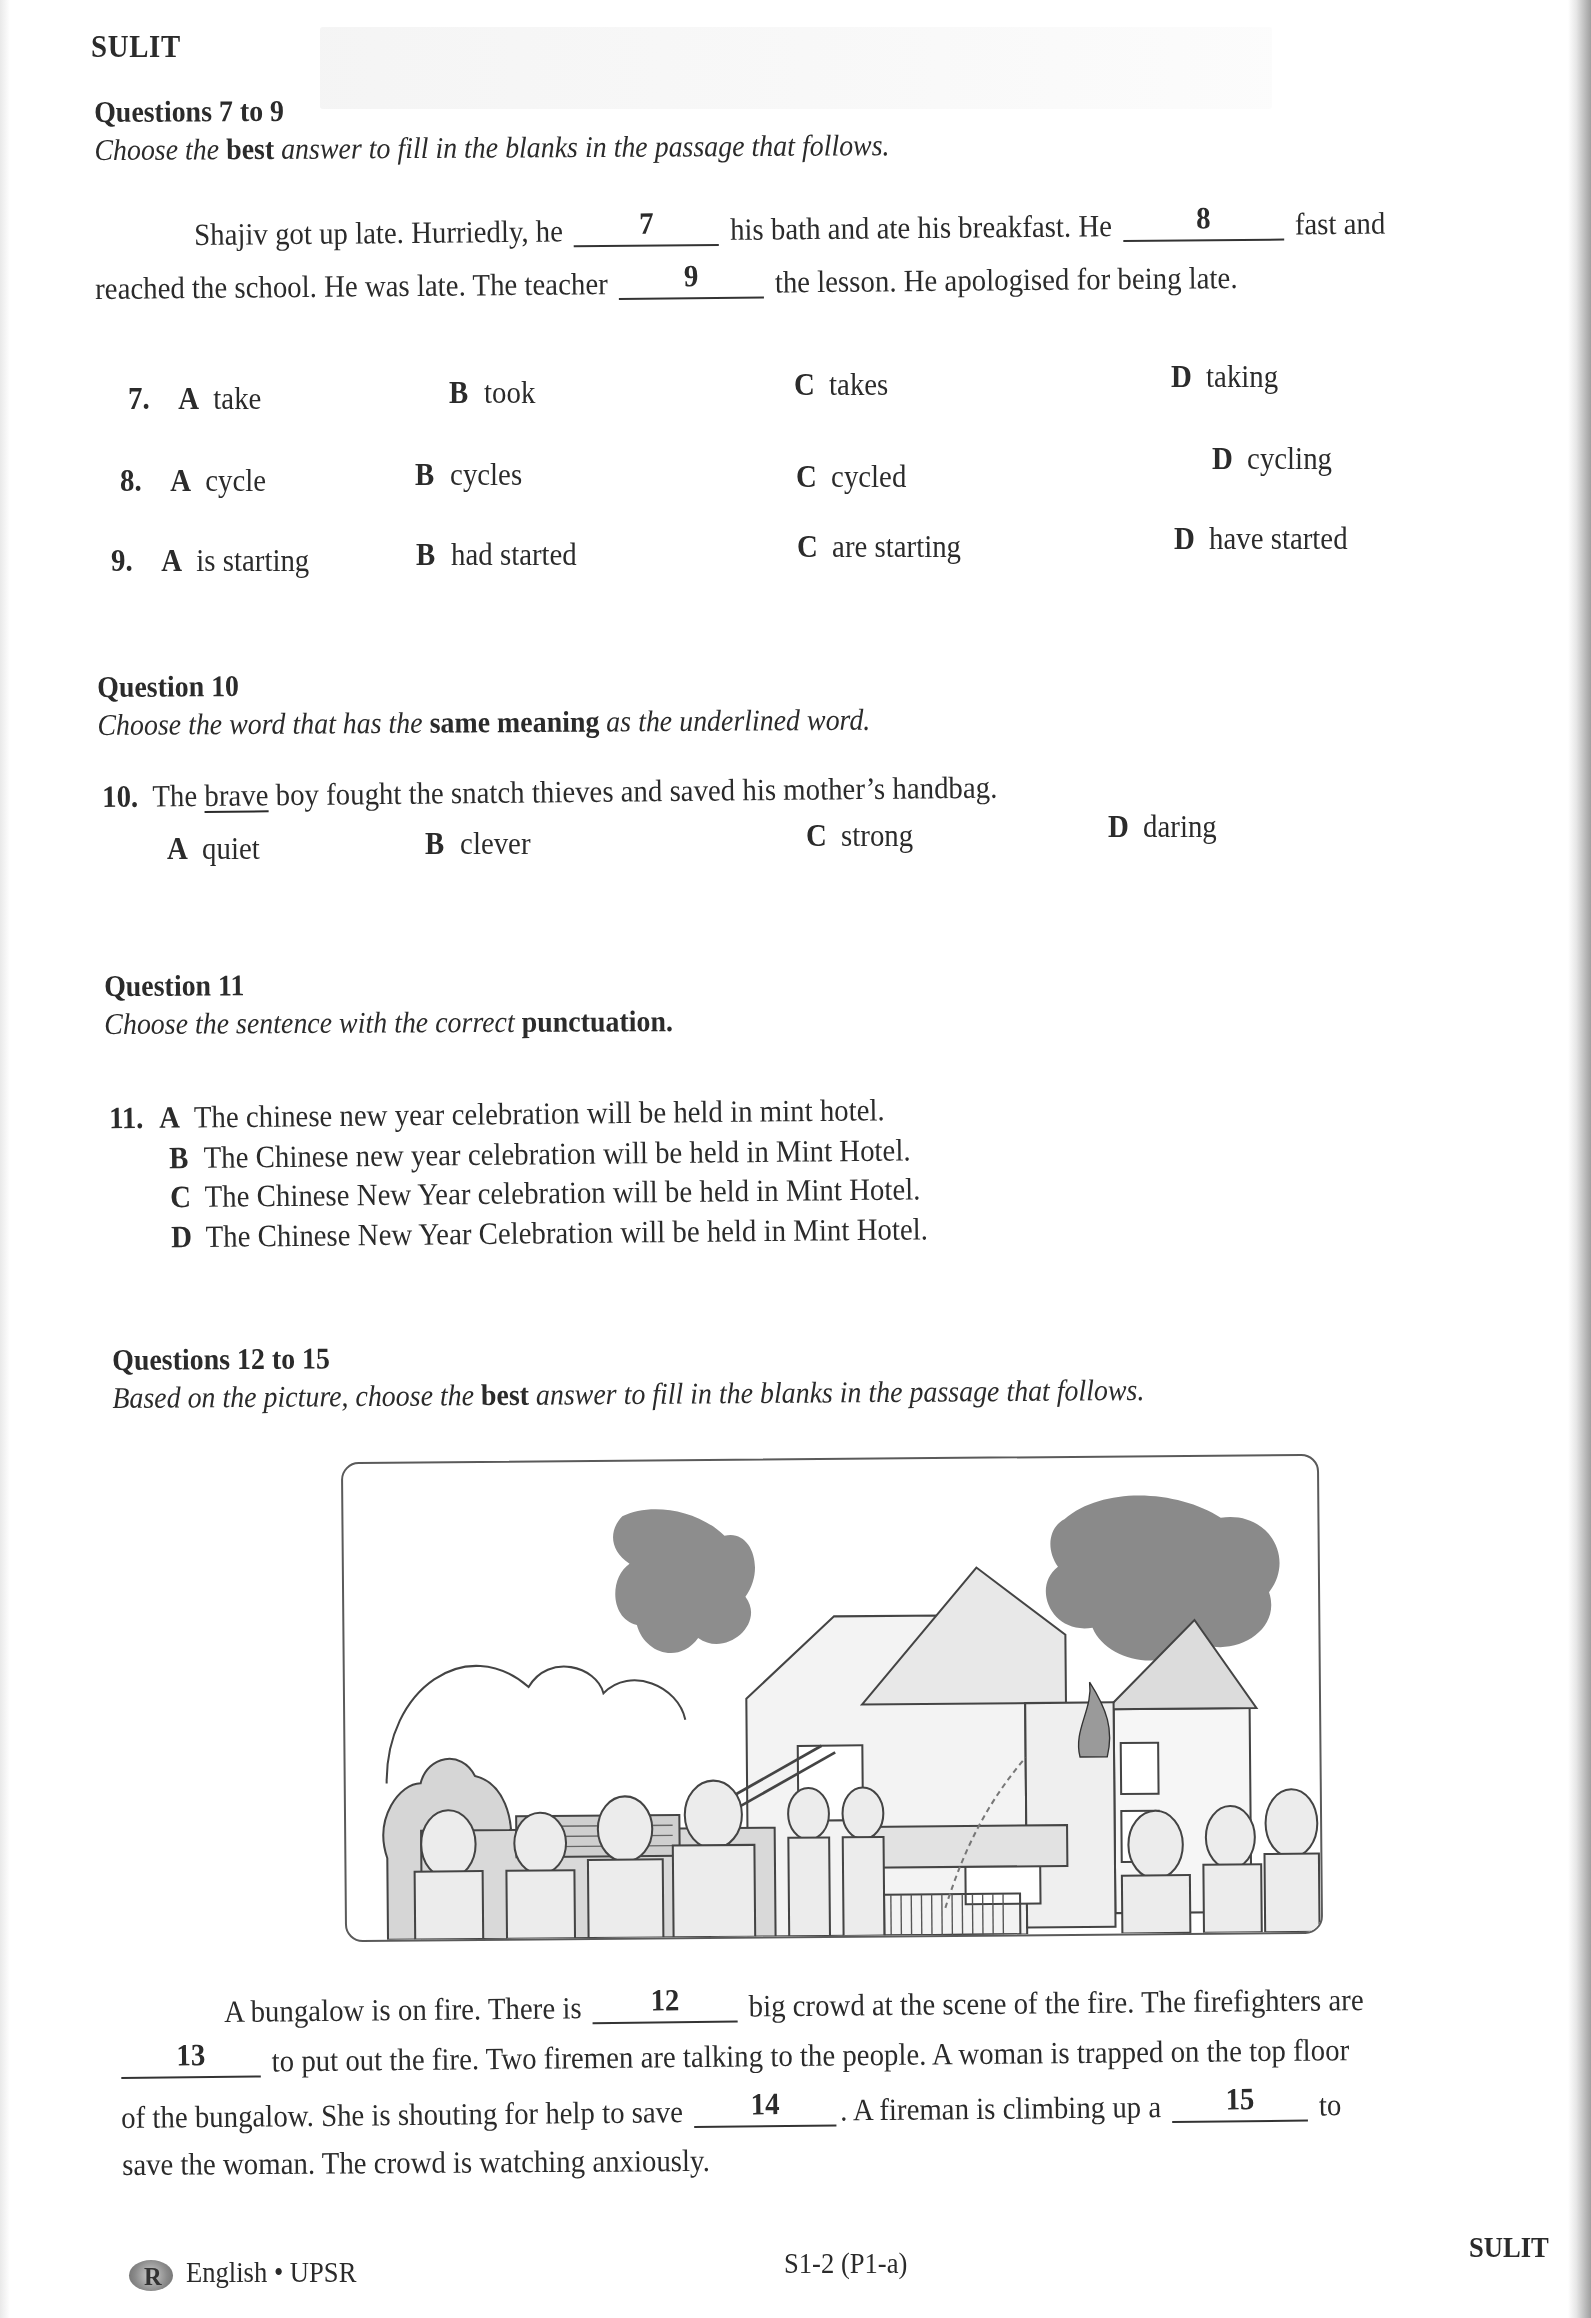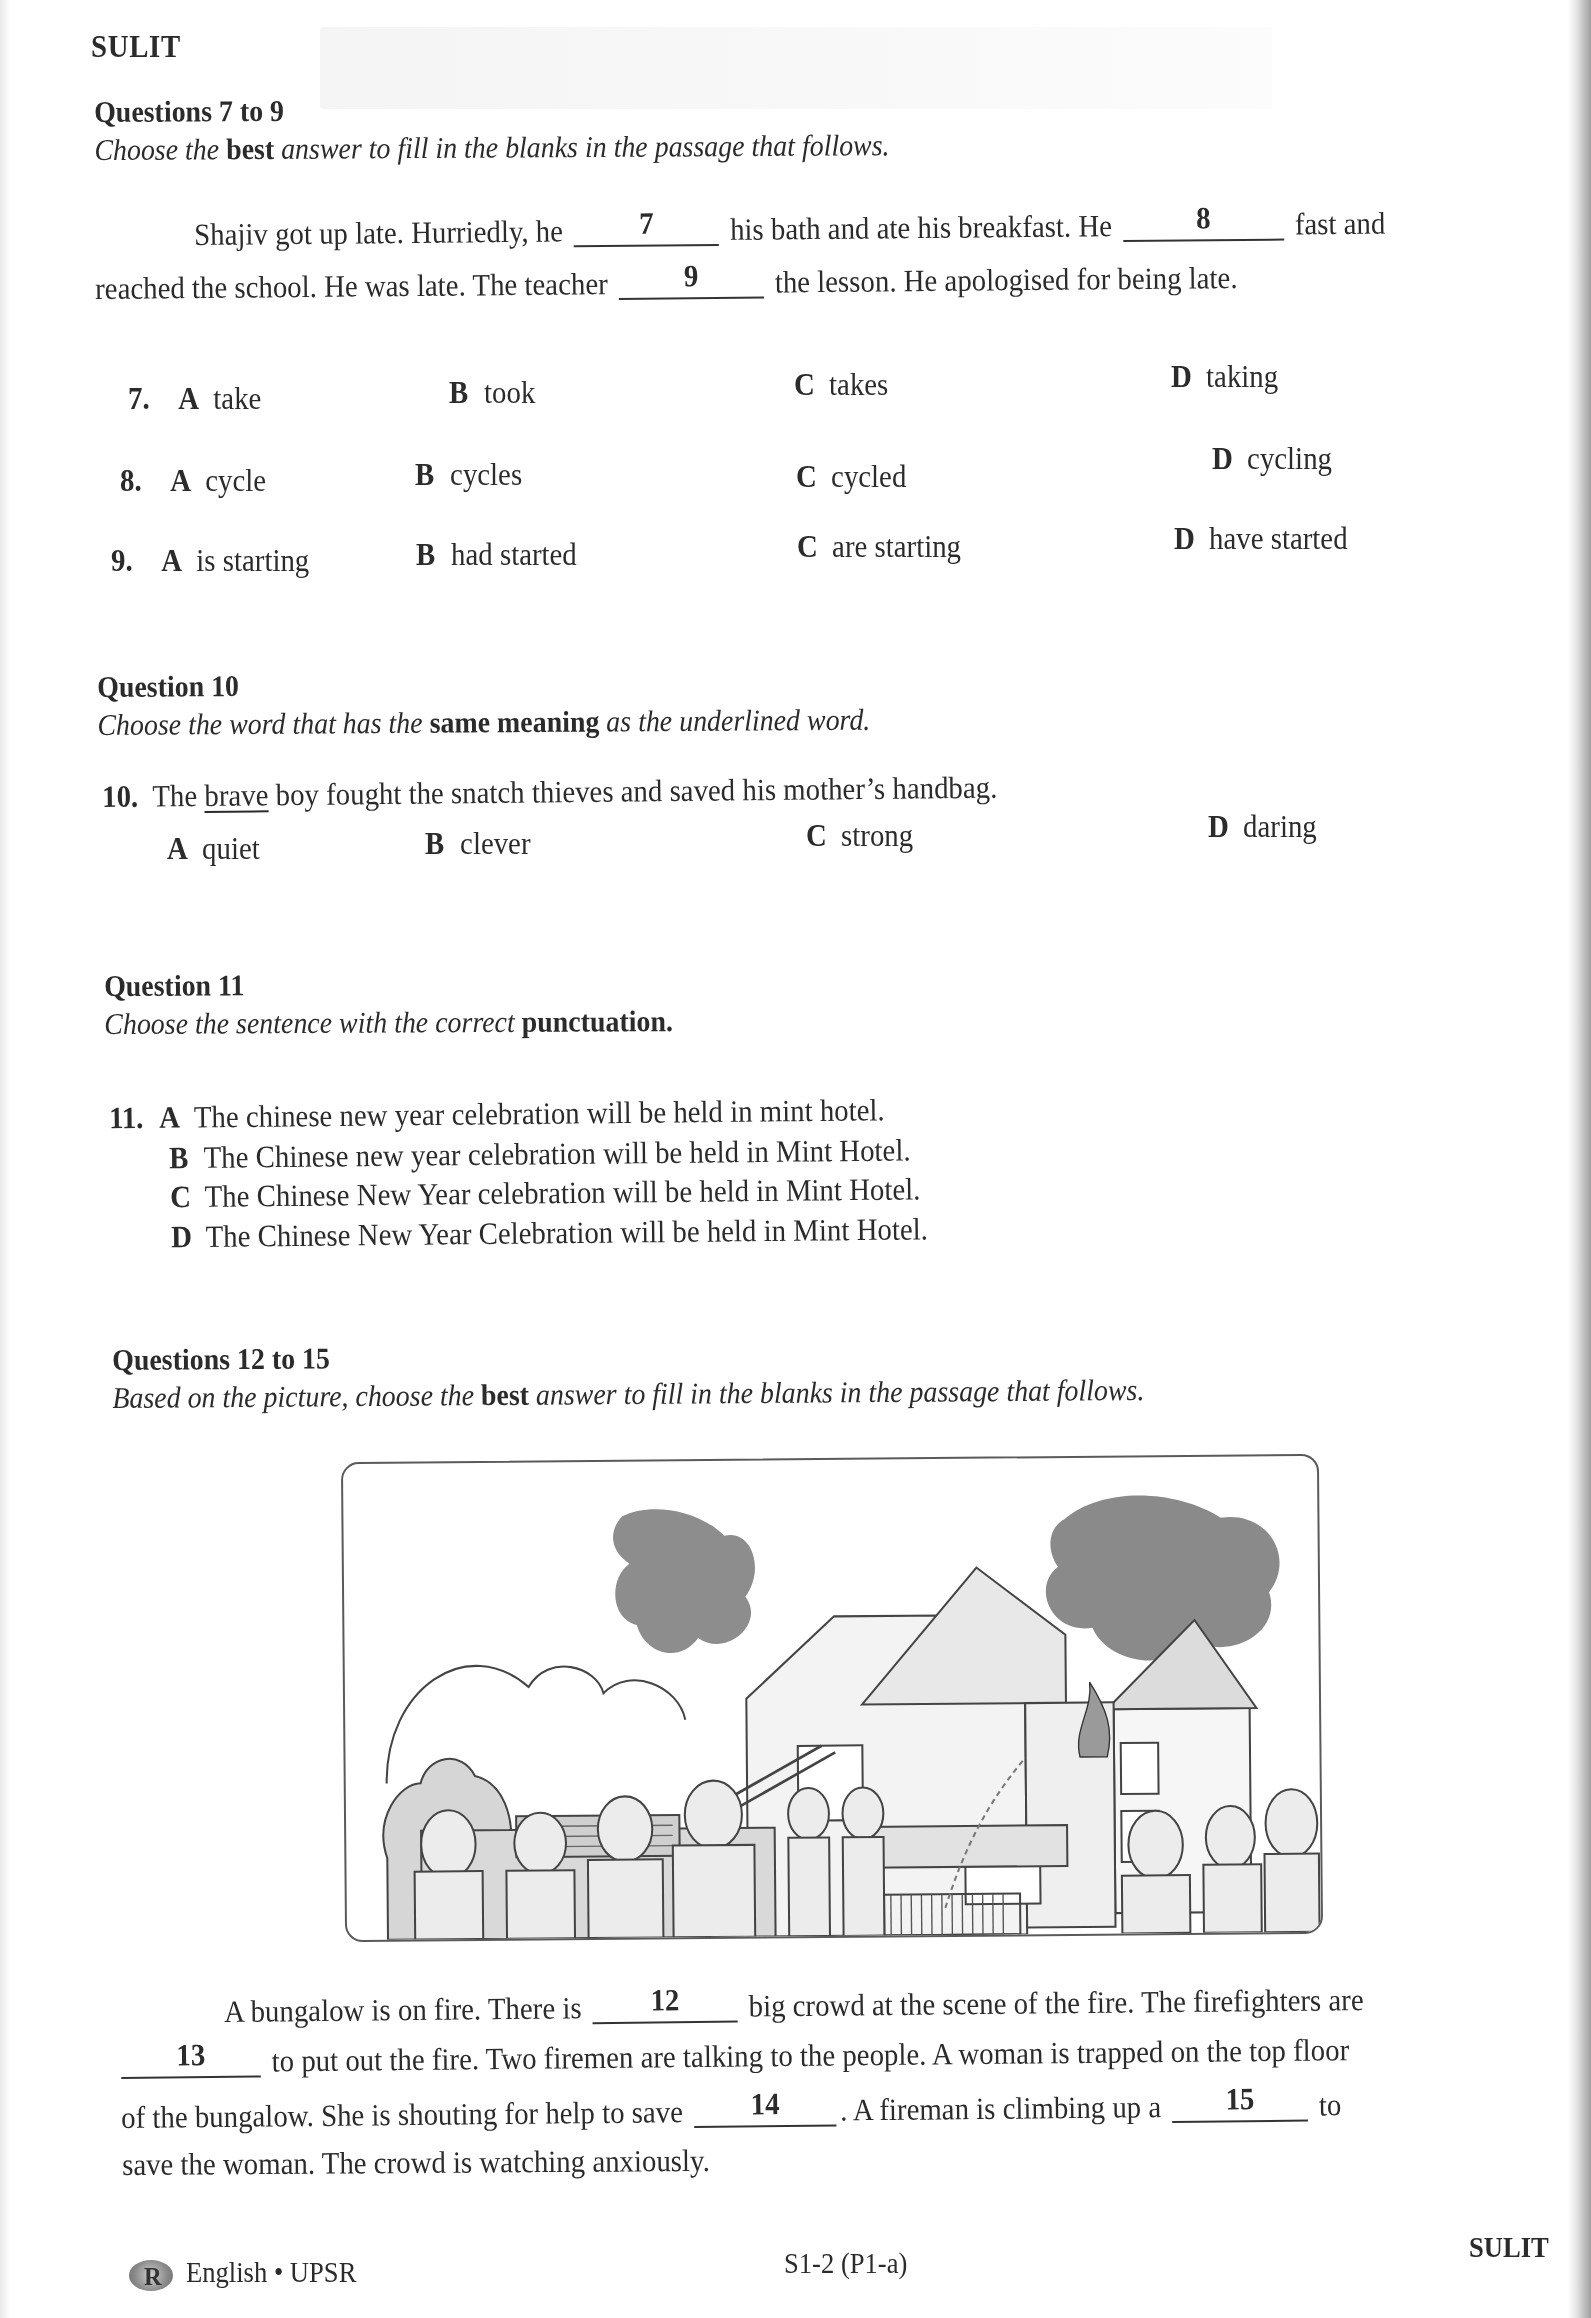--- a/index.html
+++ b/index.html
@@ -108,21 +108,21 @@
   </div>
 </div>
 <div class="block body-text" style="left:102px; top:781px; transform: rotate(-0.6deg);">
   <span class="t">
     <span class="qnum">10.</span><span>The </span><span class="underline">brave</span><span> boy fought the snatch thieves and saved his mother’s handbag.</span>
   </span>
 </div>
 <div class="opt" style="left:167px; top:831px;"><span class="t"><span class="opt-letter">A</span> <span>quiet</span></span></div>
 <div class="opt" style="left:425px; top:826px;text-decoration:underline;"><span class="t"><span class="opt-letter">B</span> <span>clever</span></span></div>
 <div class="opt" style="left:806px; top:818px;"><span class="t"><span class="opt-letter">C</span> <span>strong</span></span></div>
-<div class="opt" style="left:1208px; top:809px;"><span class="t"><span class="opt-letter">D</span> <span>daring</span></span></div>
+<div class="opt" style="left:1108px; top:809px;"><span class="t"><span class="opt-letter">D</span> <span>daring</span></span></div>
 
 <div class="block" style="left:104px; top:969px; transform: rotate(-0.3deg);">
   <div class="h"><span class="t">Question 11</span></div>
   <div class="instr" style="margin-top:4.1px;">
     <span class="t"><span>Choose the sentence with the correct </span><b>punctuation.</b></span>
   </div>
 </div>
 <div class="opt" style="left:109px; top:1096px; transform: rotate(-0.6deg);"><span class="t"><span class="qnum">11.</span><span class="opt-letter">A</span> <span>The chinese new year celebration will be held in mint hotel.</span></span></div>
 <div class="opt" style="left:169px; top:1136px; transform: rotate(-0.6deg);"><span class="t"><span class="opt-letter">B</span> <span>The Chinese new year celebration will be held in Mint Hotel.</span></span></div>
 <div class="opt" style="left:170px; top:1175px; transform: rotate(-0.6deg);"><span class="t"><span class="opt-letter">C</span> <span>The Chinese New Year celebration will be held in Mint Hotel.</span></span></div>

